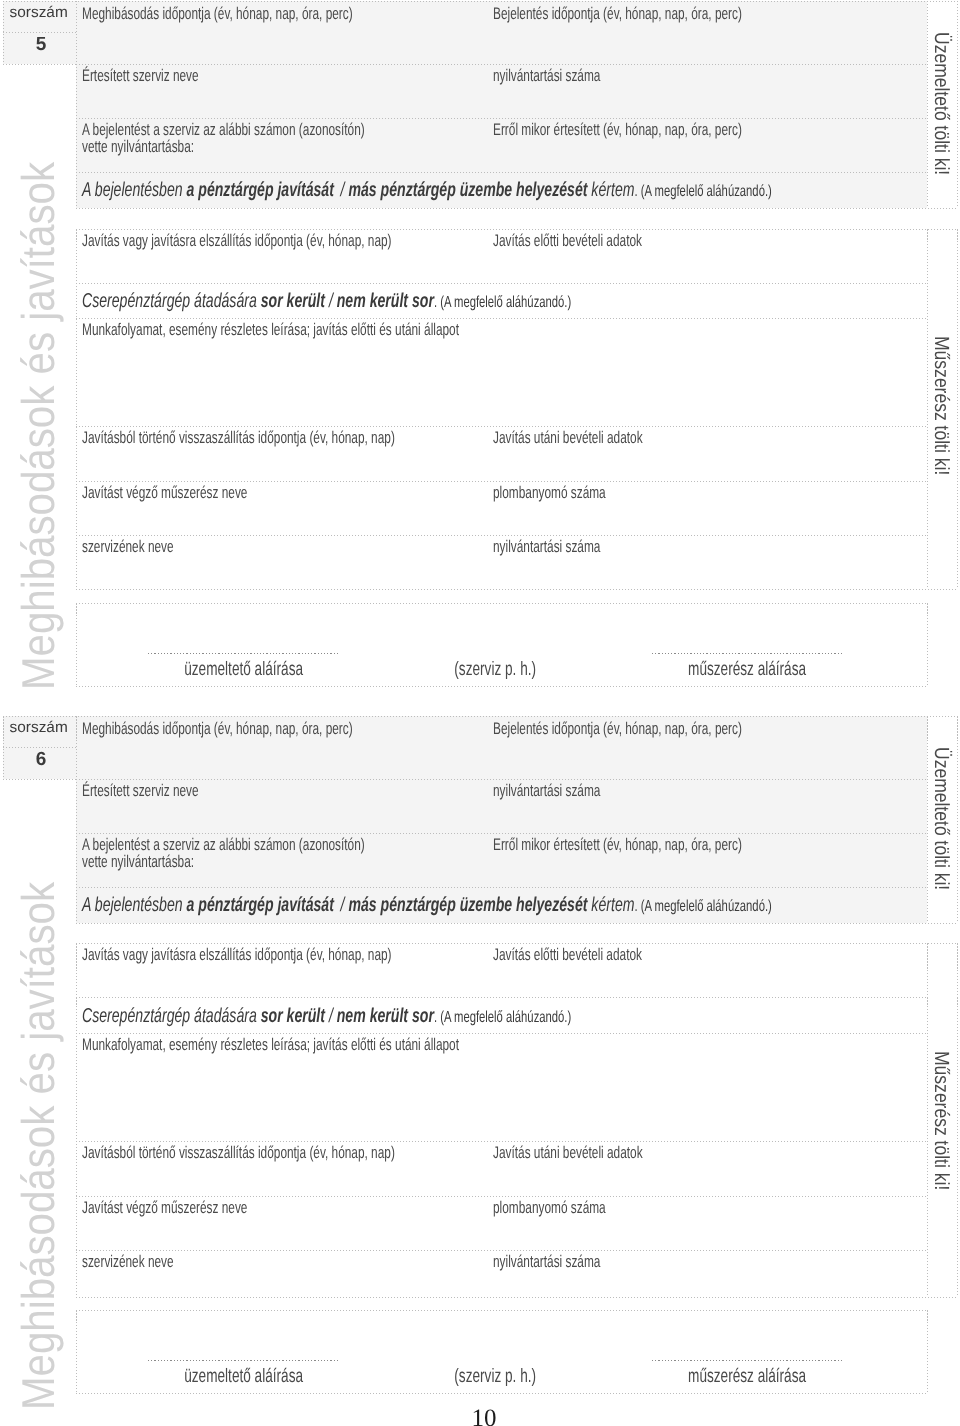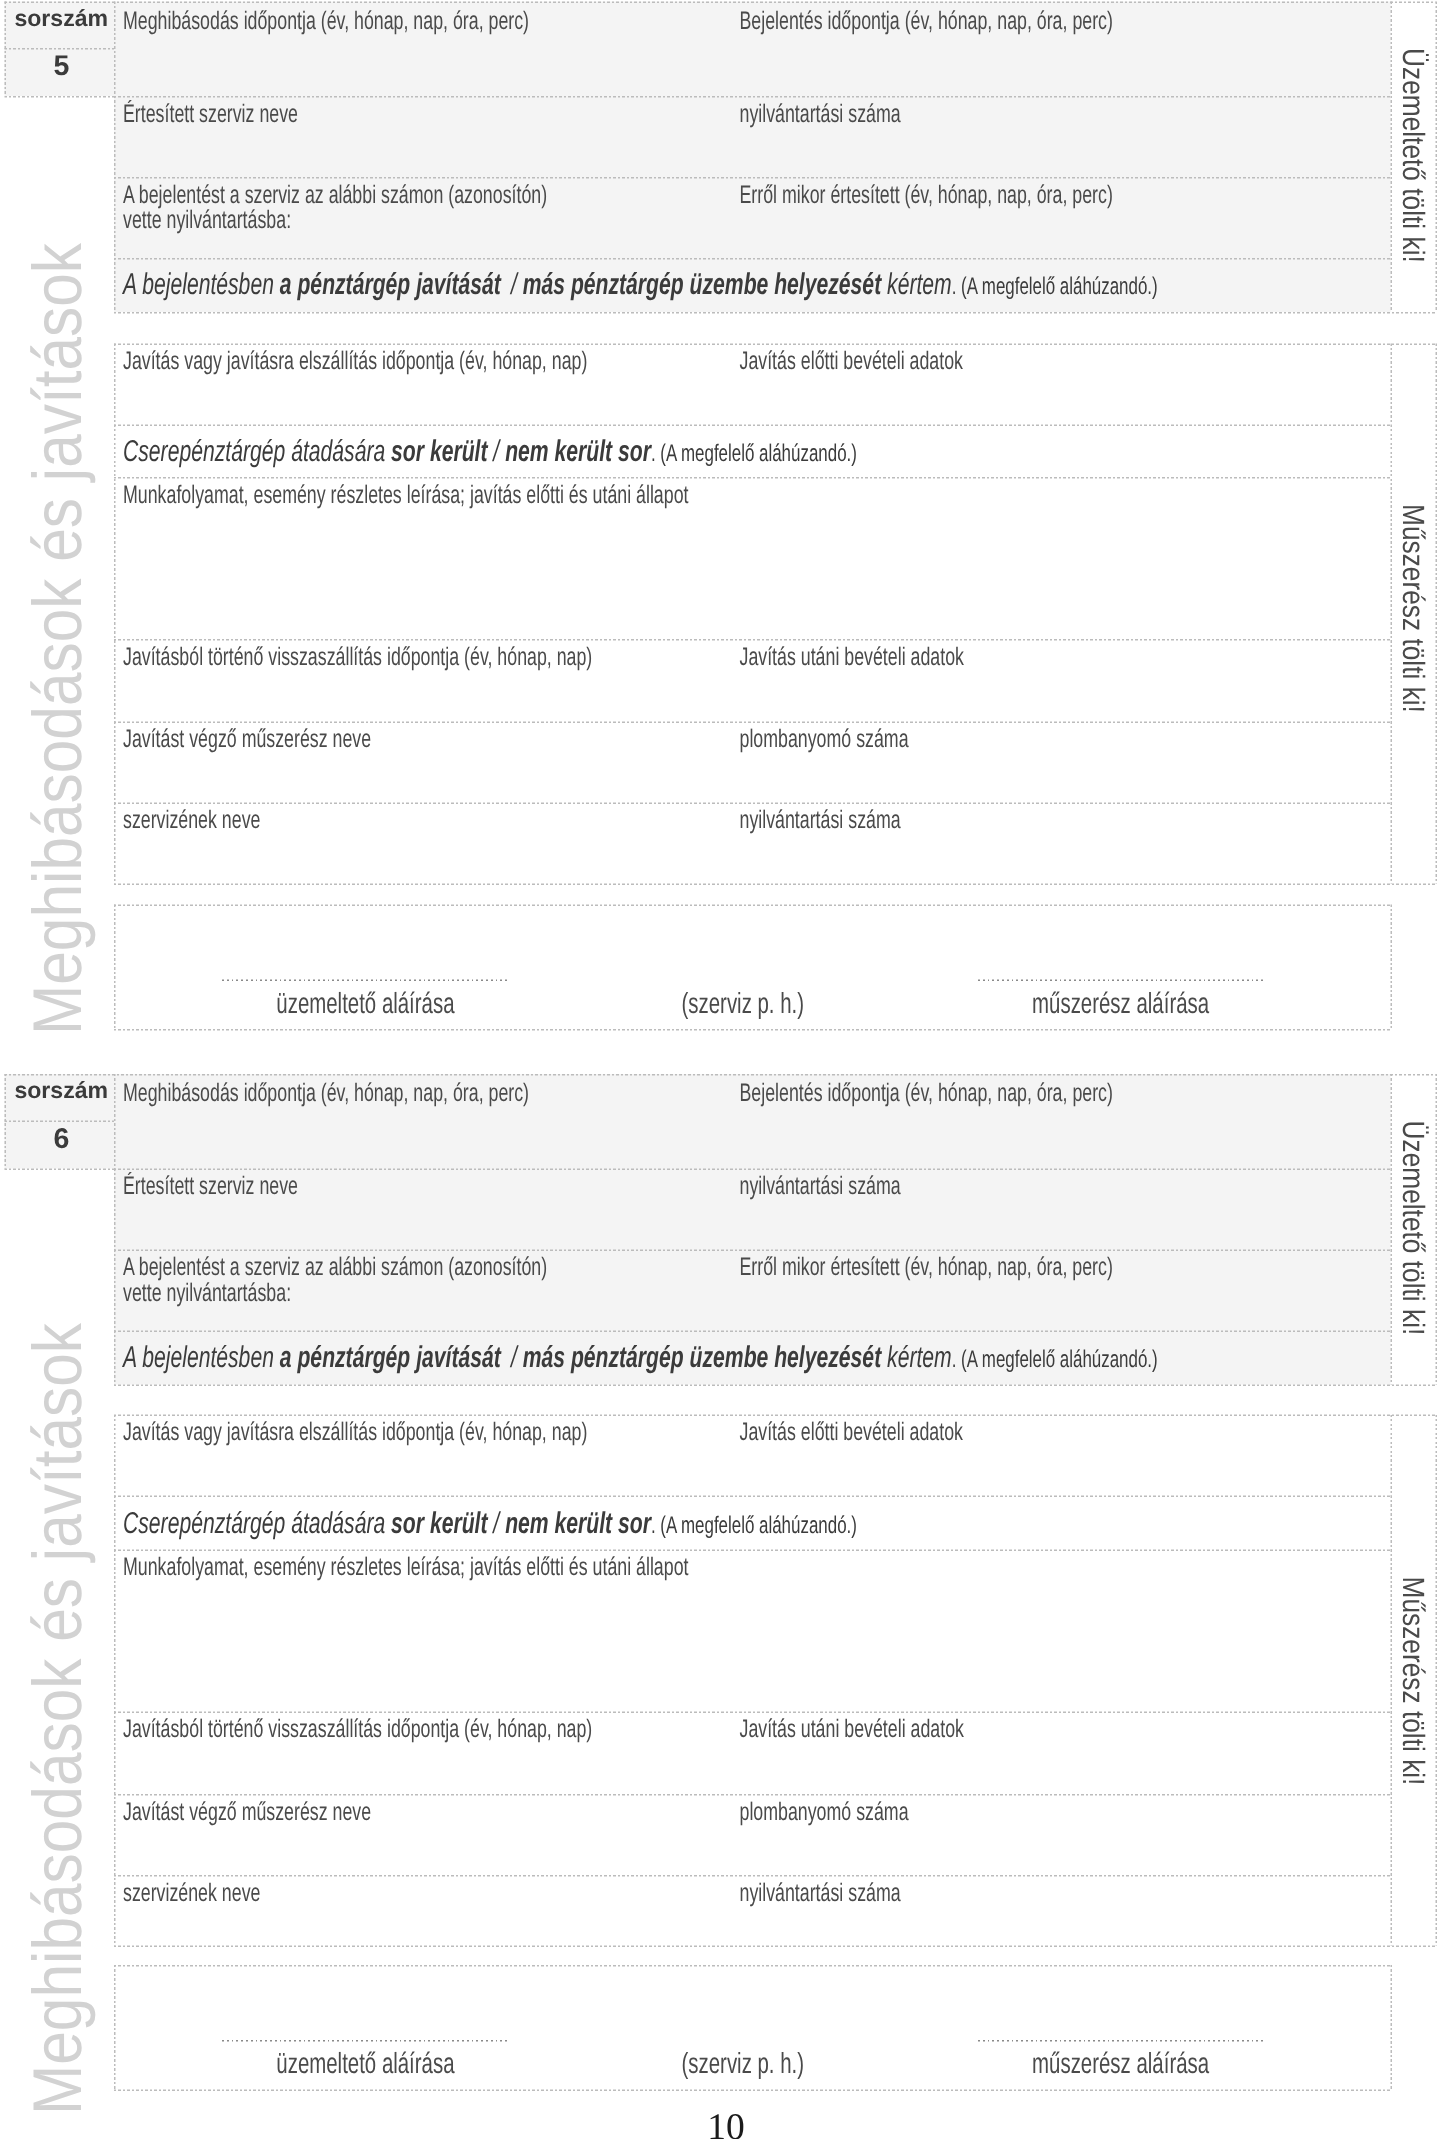--- a/index.html
+++ b/index.html
@@ -16,21 +16,21 @@
   .v-rule{position:absolute;width:1px;
      background-image:repeating-linear-gradient(to bottom,#bcbcbc 0 1.5px,rgba(255,255,255,0) 1.5px 3px);}
   .sigline{position:absolute;height:1px;
      background-image:repeating-linear-gradient(to right,#8a8a8a 0 1.2px,rgba(255,255,255,0) 1.2px 3.2px);}
   .fill{position:absolute;background:#f4f4f4;}
 
   
   .t{position:absolute;white-space:nowrap;color:#4a4a4a;font-size:16.9px;
      line-height:16.9px;transform:scaleX(.702);transform-origin:0 0;}
   .hdr{position:absolute;white-space:nowrap;color:#3b3b3b;font-size:15.4px;
-       font-weight:bold;letter-spacing:0px;}
+       font-weight:normal;letter-spacing:0px;}
   .num{position:absolute;white-space:nowrap;color:#3b3b3b;font-size:19px;
        font-weight:bold;text-align:center;}
   .decl{position:absolute;white-space:nowrap;color:#3b3b3b;font-size:20px;
         line-height:20px;transform:scaleX(.705);transform-origin:0 0;}
   .decl .it{font-style:italic;}
   .decl .bi{font-style:italic;font-weight:bold;}
   .decl .note{font-size:16px;}
   .vtxt{position:absolute;white-space:nowrap;color:#4a4a4a;font-size:20.5px;
         transform-origin:0 0;}
   .wm{position:absolute;white-space:nowrap;color:#d2d2d2;font-size:46px;

